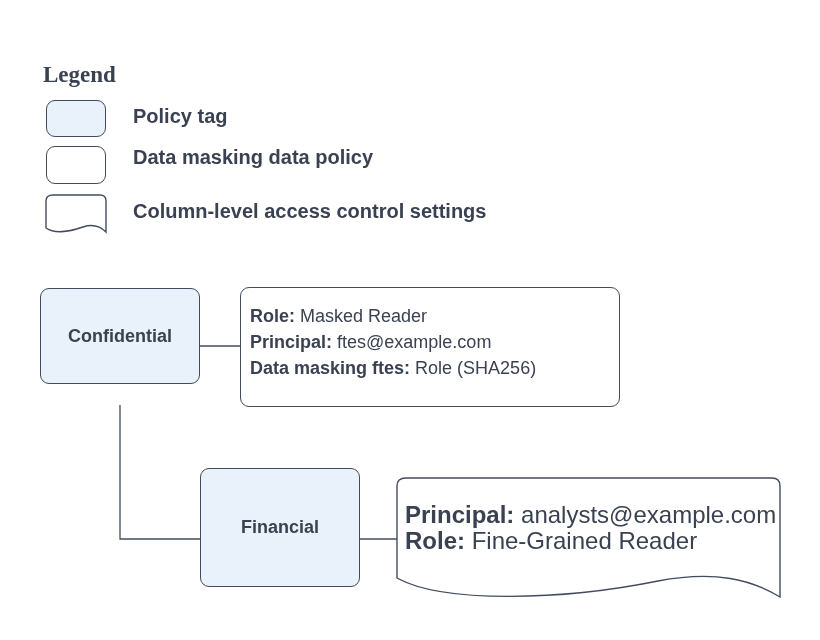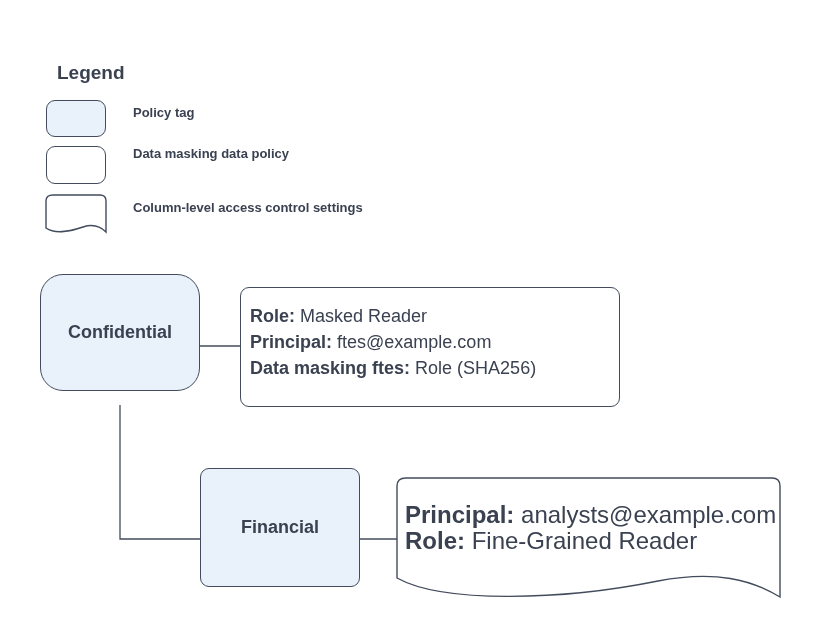--- a/index.html
+++ b/index.html
@@ -2,27 +2,27 @@
 <html><head>
 <meta charset="utf-8">
 <style>
   html,body { margin:0; padding:0; background:#ffffff; }
   .canvas {
     position:relative; width:820px; height:640px; background:#ffffff;
     font-family:"Liberation Sans", sans-serif; color:#3a4150; overflow:hidden;
   }
   .abs { position:absolute; }
   
-  .legend-title { left:57px; top:62px; font-size:19px; font-weight:bold; }
+  .legend-title { left:43px; top:62px; font-size:23px; font-weight:bold;font-family:Liberation Serif, serif; }
   .swatch {
     box-sizing:border-box; width:60px; border:1.5px solid #434c5c; border-radius:9px;
     background:#ffffff;
   }
   .swatch.blue { background:#e9f1fb; }
-  .legend-label { left:133px; font-size:13px; font-weight:bold; }
+  .legend-label { left:133px; font-size:20px; font-weight:bold; }
   
   .node {
     box-sizing:border-box; border:1.5px solid #434c5c; border-radius:9px;
     display:flex; align-items:center; justify-content:center;
     font-size:18px; font-weight:bold; background:#e9f1fb;
   }
   .policy-box {
     box-sizing:border-box; border:1.5px solid #434c5c; border-radius:9px;
     background:#ffffff; display:flex; flex-direction:column; justify-content:center;
     padding:0 8px 10px 9px; font-size:18px; line-height:26px; font-weight:normal;
@@ -51,21 +51,21 @@
   <div class="abs legend-label" style="top:105px;">Policy tag</div>
 
   <div class="abs swatch" style="left:46px; top:146px; height:38px;"></div>
   <div class="abs legend-label" style="top:146px;">Data masking data policy</div>
 
   <svg class="abs" style="left:45px; top:194px;" width="63" height="46" viewBox="0 0 63 46">
     <path d="M 8,1 L 55,1 Q 61,1 61,7 L 61,38 C 55,32 47,30 38,33 C 26,37 11,41 1,34 L 1,7 Q 1,1 8,1 Z" fill="#ffffff" stroke="#434c5c" stroke-width="1.4"></path>
   </svg>
   <div class="abs legend-label" style="top:200px;">Column-level access control settings</div>
 
-  <div class="abs node" style="left:40px; top:274px; width:160px; height:117px;border-radius:23px;">
+  <div class="abs node" style="left:40px; top:288px; width:160px; height:96px;">
     <span>Confidential</span>
   </div>
 
   <div class="abs policy-box" style="left:240px; top:287px; width:380px; height:120px;">
     <div>
       <span class="k">Role:</span>
       <span>Masked Reader</span>
     </div>
     <div>
       <span class="k">Principal:</span>

